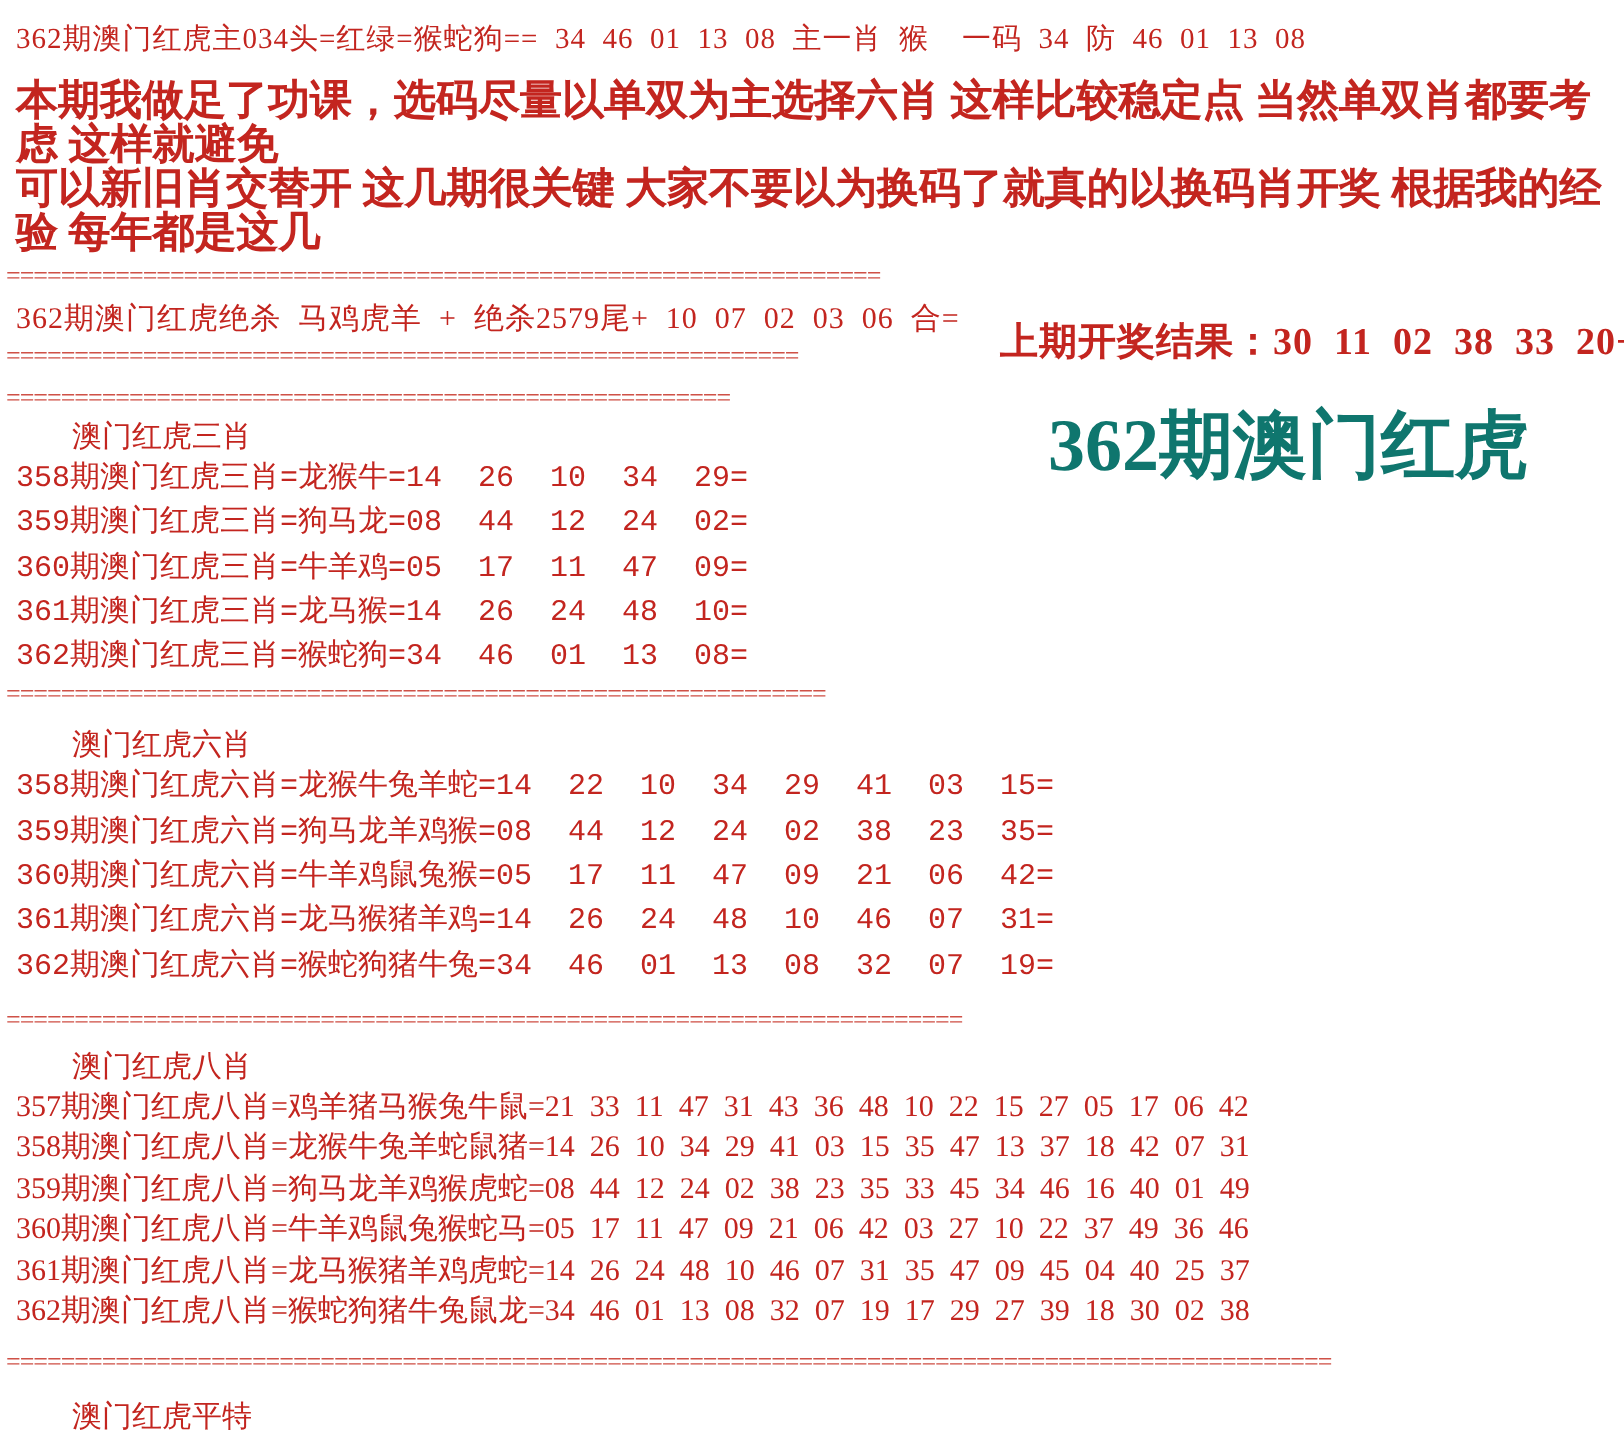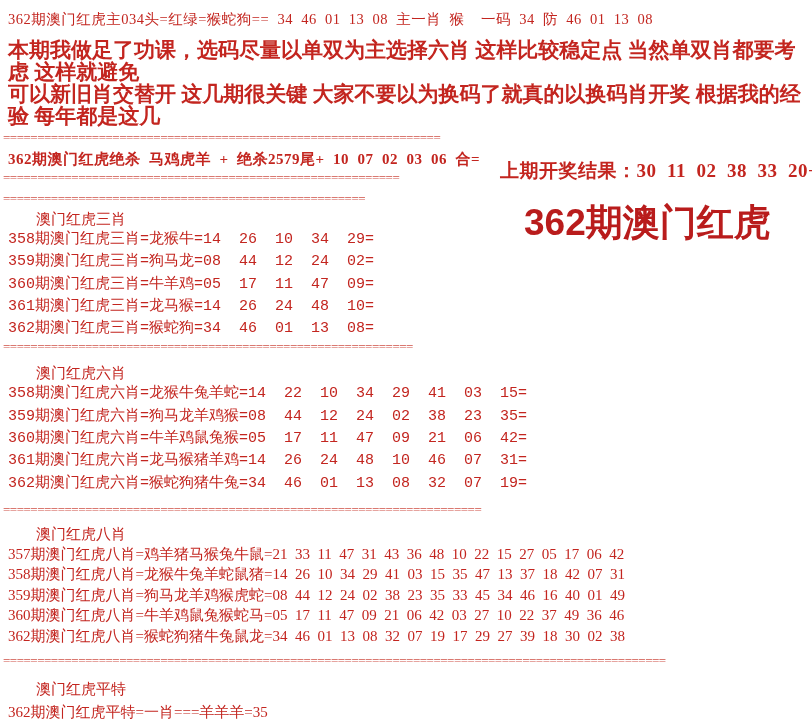--- a/index.html
+++ b/index.html
@@ -48,21 +48,20 @@
     line-height: 13px;
     letter-spacing: -0.5px;
     color: #cf5147;
     white-space: pre;
     overflow: hidden;
   }
   .jusha {
     margin: 6px 0 2px 8px;
     font-size: 15px;
     letter-spacing: 0.5px;
-    font-weight: bold;
   }
   .gap4  { height: 4px; }
   .gap8  { height: 8px; }
   .gap10 { height: 10px; }
   .gap12 { height: 12px; }
   .section-title {
     margin-left: 36px;
     font-size: 15px;
     line-height: 20px;
     white-space: pre;
@@ -85,25 +84,25 @@
     width: 310px;
   }
   .last-result {
     font-size: 19px;
     font-weight: bold;
     letter-spacing: 0.5px;
     white-space: pre;
   }
   .big-title {
     margin: 14px 0 0 24px;
-    font-family: Liberation Sans, sans-serif;
+    font-family: Liberation Serif, serif;
     font-size: 37px;
     font-weight: 900;
     letter-spacing: 0px;
-    color: #b91c1c;
+    color: #0f766e;
     white-space: pre;
   }
 </style>
 </head>
 <body>
 
 <div class="page">
 
   <div class="content">
 
@@ -148,20 +147,21 @@
     <div class="gap8"></div>
     <div class="divider">======================================================================</div>
 
     <div class="gap8"></div>
     <div class="section-title">澳门红虎八肖</div>
     <div class="rows rows-21">
         <div>357期澳门红虎八肖=鸡羊猪马猴兔牛鼠=21  33  11  47  31  43  36  48  10  22  15  27  05  17  06  42</div>
         <div>358期澳门红虎八肖=龙猴牛兔羊蛇鼠猪=14  26  10  34  29  41  03  15  35  47  13  37  18  42  07  31</div>
         <div>359期澳门红虎八肖=狗马龙羊鸡猴虎蛇=08  44  12  24  02  38  23  35  33  45  34  46  16  40  01  49</div>
         <div>360期澳门红虎八肖=牛羊鸡鼠兔猴蛇马=05  17  11  47  09  21  06  42  03  27  10  22  37  49  36  46</div>
+        <div>361期澳门红虎八肖=龙马猴猪羊鸡虎蛇=14  26  24  48  10  46  07  31  35  47  09  45  04  40  25  37</div>
         <div>362期澳门红虎八肖=猴蛇狗猪牛兔鼠龙=34  46  01  13  08  32  07  19  17  29  27  39  18  30  02  38</div>
       </div>
 
     <div class="gap8"></div>
     <div class="divider">=================================================================================================</div>
 
     <div class="gap12"></div>
     <div class="section-title">澳门红虎平特</div>
     <div class="gap4"></div>
     <div class="rows rows-20">

